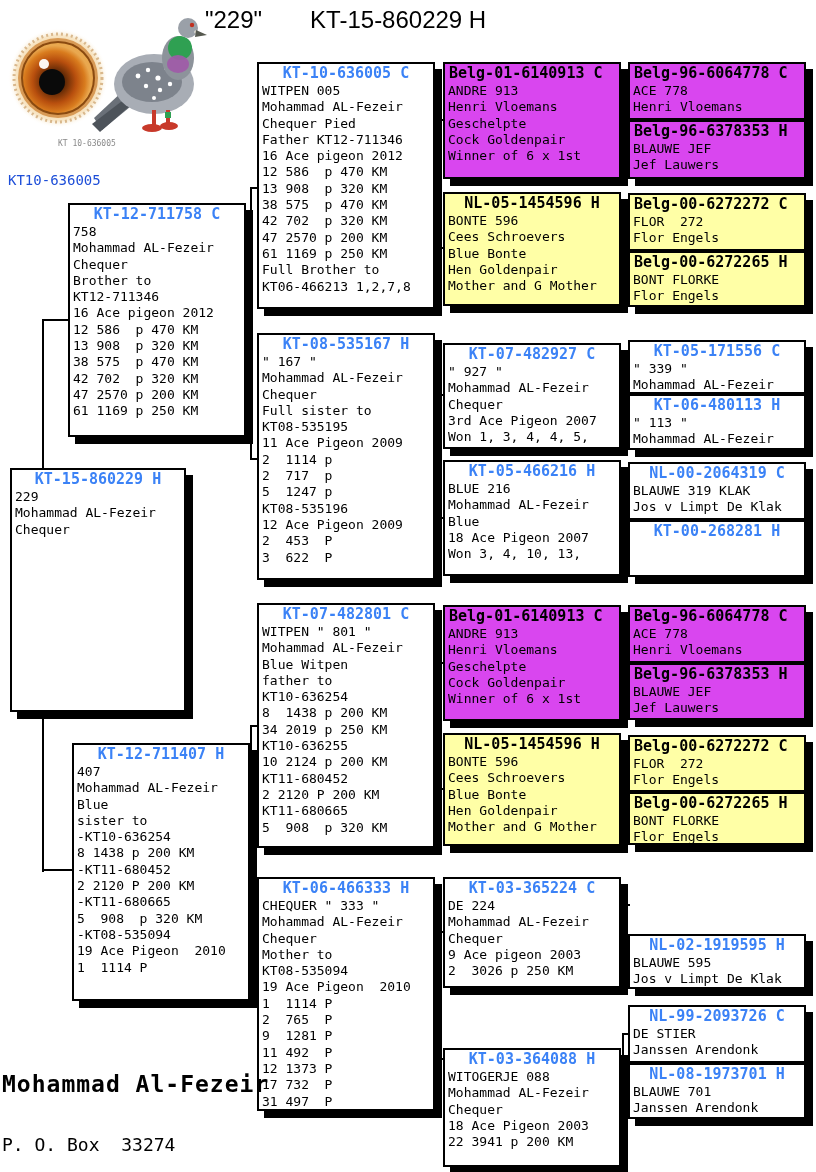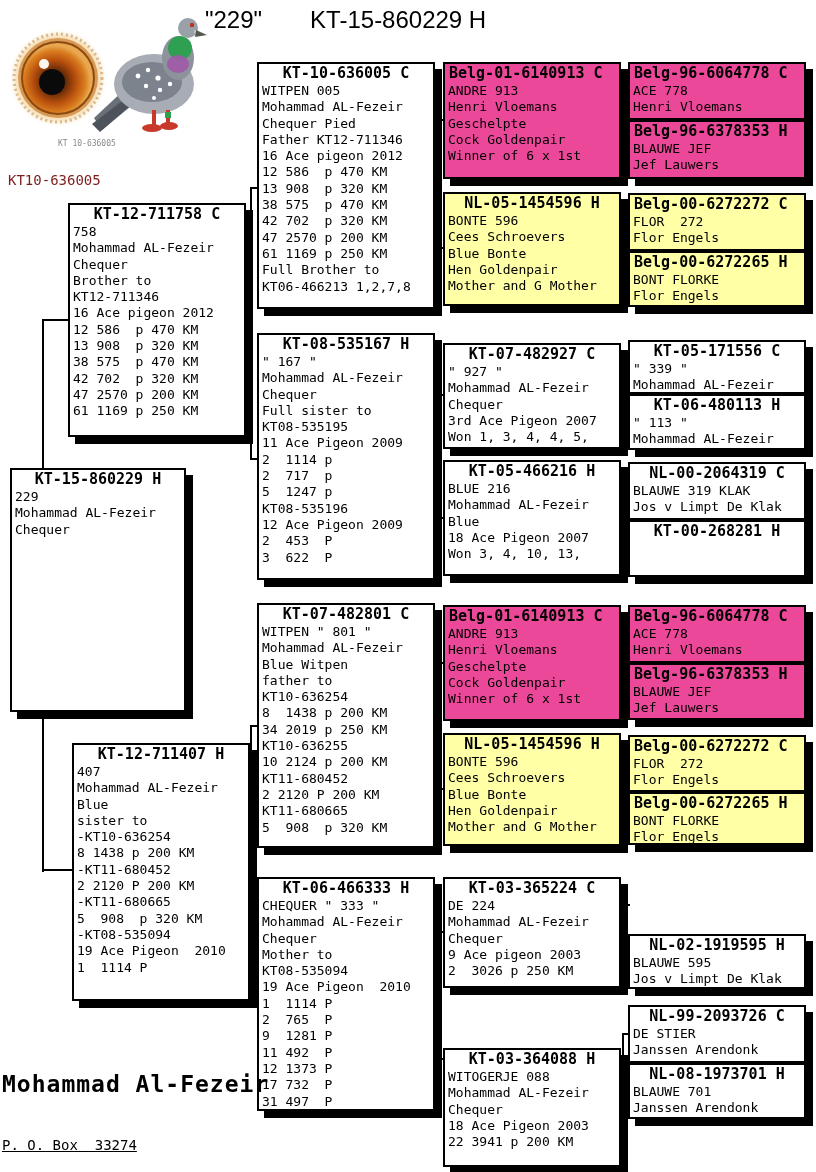--- a/index.html
+++ b/index.html
@@ -4,36 +4,36 @@
 <style>
   html,body{margin:0;padding:0;background:#fff;}
   #page{position:relative;width:816px;height:1172px;background:#ffffff;overflow:hidden;
         font-family:"DejaVu Sans Mono",monospace;}
   
   .hdr{position:absolute;left:205px;top:6px;display:flex;gap:48px;
        font-family:"Liberation Sans",sans-serif;font-size:24px;color:#000;white-space:pre;}
   
   .box{position:absolute;box-sizing:border-box;background:#fff;border:2px solid #000;
        box-shadow:7px 7px 0 #000;z-index:2;overflow:hidden;}
-  .box.pink{background:#ec4899;}
+  .box.pink{background:#d946ef;}
   .box.yellow{background:#ffffa6;}
   .bt{font-weight:bold;font-size:15px;line-height:19px;text-align:center;white-space:pre;}
-  .bt.red{color:#000000;}
+  .bt.red{color:#3b82f6;}
   .bt.black{color:#000;}
   .bt.left{text-align:left;padding-left:4px;}
   .bb{font-size:13px;line-height:16.3px;white-space:pre;padding-left:3px;color:#000;}
   
   .ln{position:absolute;background:#000;z-index:1;display:block;}
   
   .photo{position:absolute;left:6px;top:6px;width:205px;height:162px;z-index:2;}
-  .caption{position:absolute;left:8px;top:172px;font-size:14px;color:#7f1d1d;z-index:2;white-space:pre;}
+  .caption{position:absolute;left:8px;top:172px;font-size:14px;color:#1d4ed8;z-index:2;white-space:pre;}
   
   .owner{position:absolute;left:2px;top:1032px;z-index:2;white-space:pre;color:#000;}
   .owner .oname{font-size:23px;font-weight:bold;line-height:28px;letter-spacing:1px;}
-  .owner .oline{font-size:14px;line-height:18px;text-decoration:underline;}
+  .owner .oline{font-size:18px;line-height:18px;}
   
   .credit{position:absolute;left:500px;top:1127px;width:313px;text-align:right;
           font-family:"DejaVu Serif",serif;font-style:italic;font-weight:bold;
           font-size:11px;color:#111;z-index:2;white-space:pre;}
 </style>
 </head>
 <body>
 
 <div id="page">
 

